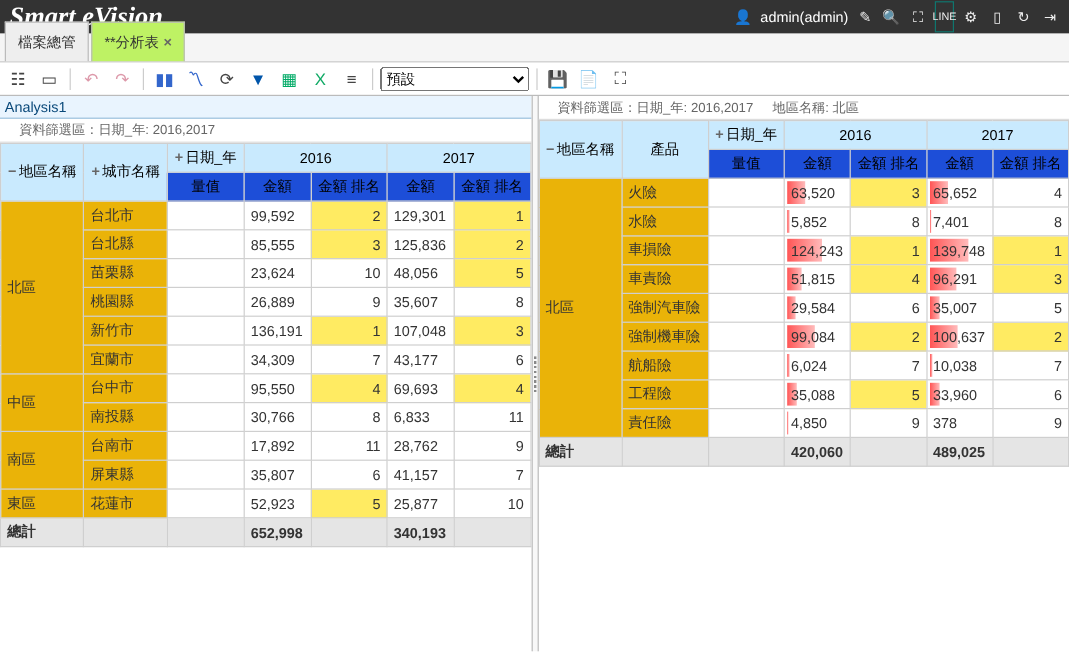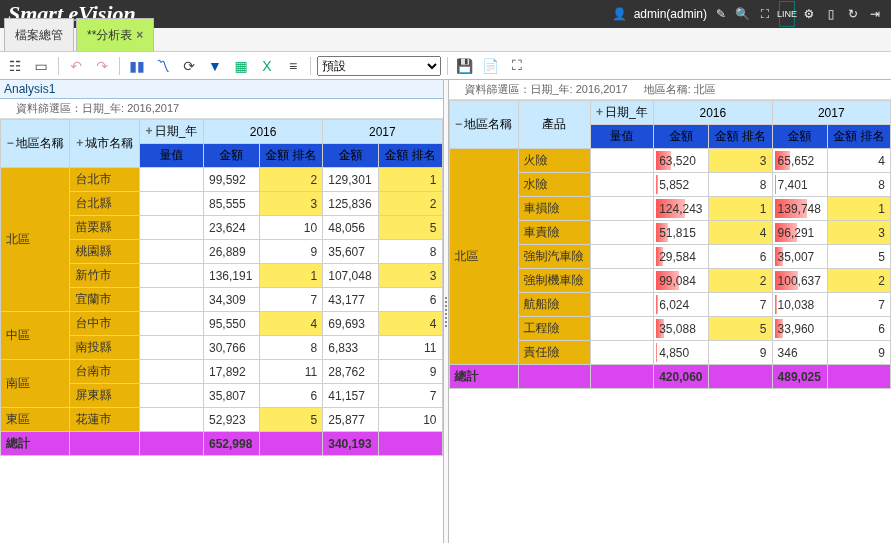--- a/index.html
+++ b/index.html
@@ -29,21 +29,21 @@
 table.grid th{background:#c9eafe;font-weight:normal;text-align:center;color:#000}
 table.grid th.sub{background:#1d4ed8}
 td.num{text-align:left;font-family:Arial}
 td.rank{text-align:right}
 td.rank.hl{background:#ffeb62}
 td.dim{background:#eab308}
 td.databar{position:relative;text-align:left}
 td.databar .bar{position:absolute;left:2px;top:2px;bottom:2px;background:linear-gradient(to right,#f55,#fbb);z-index:0}
 td.databar .val{position:relative;z-index:1}
 .exp{color:#666;font-weight:bold;margin-right:2px}
-.total-row td{font-weight:bold;background:#d946ef}
+.total-row td{font-weight:bold;background:#e5e5e5}
 </style>
 </head>
 <body>
 
 <div class="header">
   <span class="header-title">Smart eVision</span>
   <div class="header-right">
     <span class="hicon">👤</span>
     <span>admin(admin)</span>
     <span class="hicon">✎</span>
@@ -310,21 +310,21 @@
               <td class="databar"><span class="bar" style="width:15%"></span><span class="val">35,088</span></td>
               <td class="rank hl">5</td>
               <td class="databar"><span class="bar" style="width:15%"></span><span class="val">33,960</span></td>
               <td class="rank">6</td>
             </tr>
             <tr>
               <td class="dim">責任險</td>
               <td></td>
               <td class="databar"><span class="bar" style="width:2%"></span><span class="val">4,850</span></td>
               <td class="rank">9</td>
-              <td class="databar"><span class="bar" style="width:0%"></span><span class="val">346</span></td>
+              <td class="databar"><span class="bar" style="width:0%"></span><span class="val">378</span></td>
               <td class="rank">9</td>
             </tr>
             <tr class="total-row">
               <td>總計</td>
               <td></td>
               <td></td>
               <td class="num">420,060</td>
               <td></td>
               <td class="num">489,025</td>
               <td></td>

